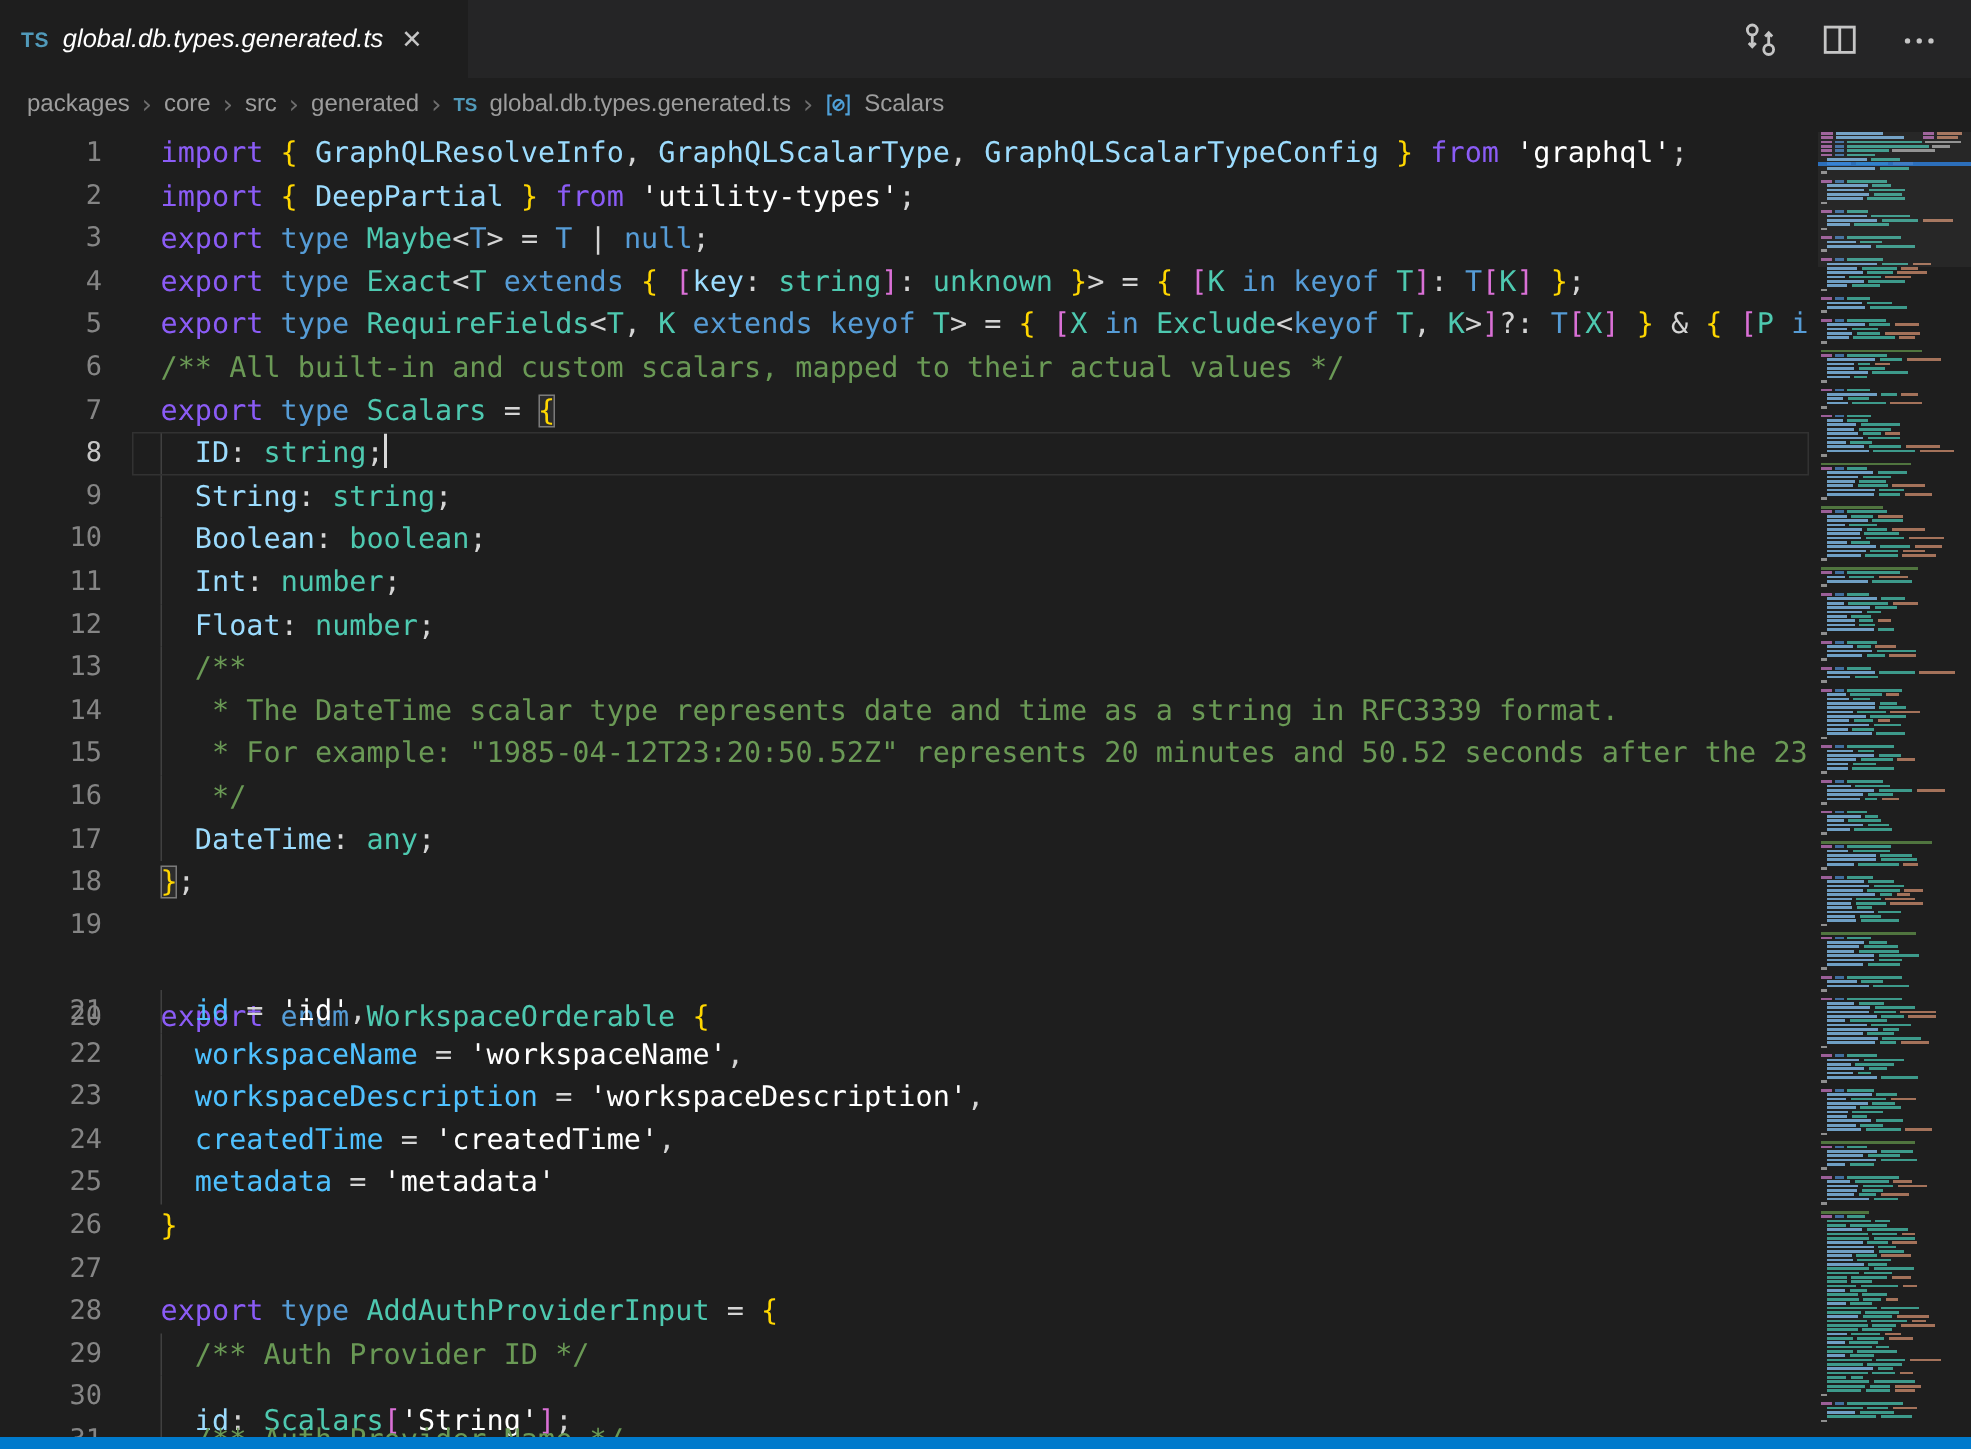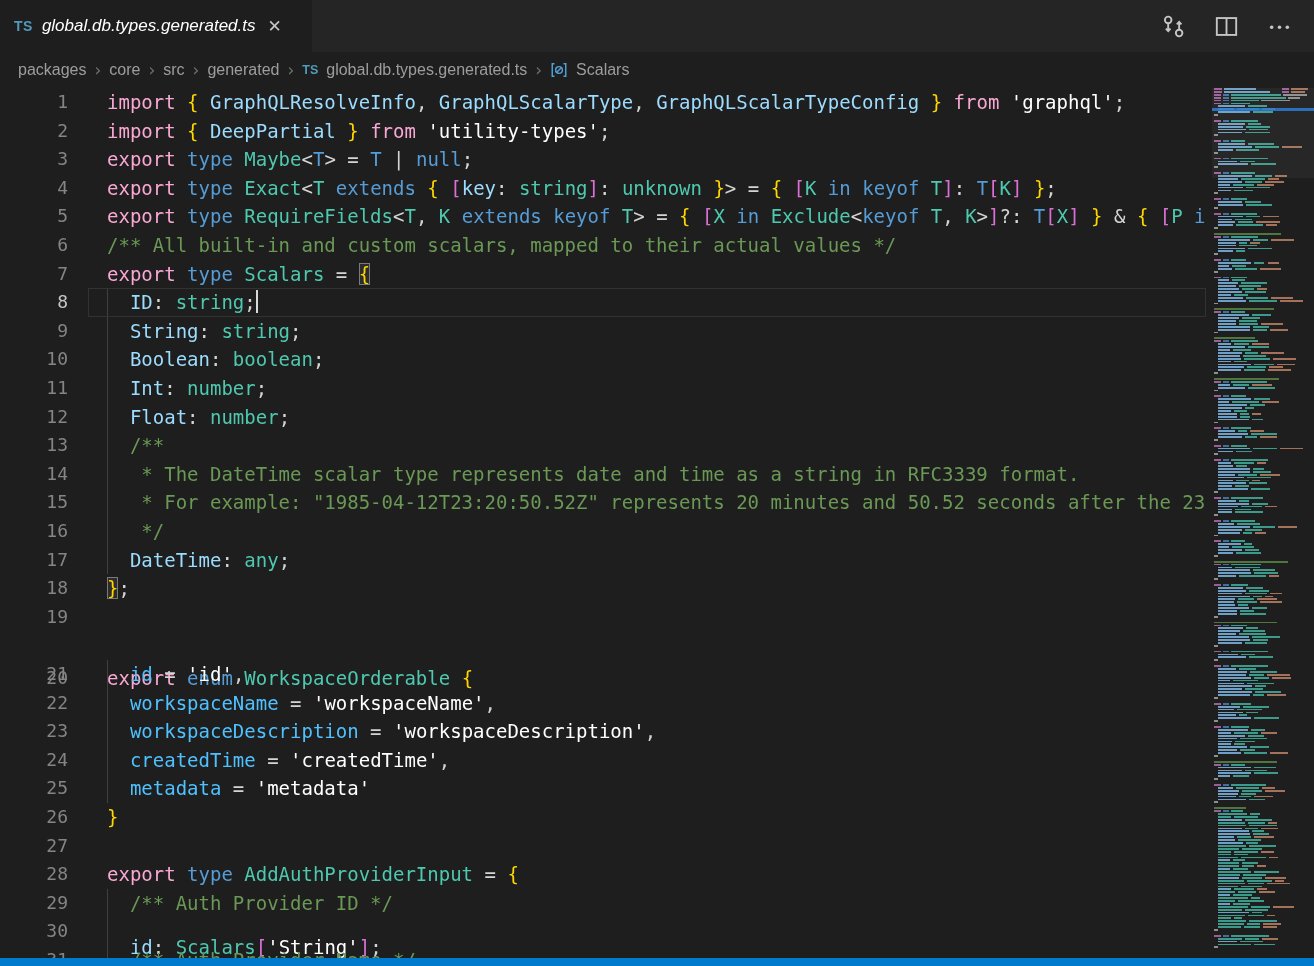--- a/index.html
+++ b/index.html
@@ -18,21 +18,21 @@
   .sep{color:#6e6e6e;font-size:17px;font-family:"DejaVu Sans",sans-serif}
   .crumb-ts{color:#519aba;font-weight:bold;font-size:12.5px}
   
   .editor{position:absolute;top:88px;left:0;width:1206px;height:870px;overflow:hidden}
   .row{position:absolute;left:0;width:100%;display:flex}
   .row.current::after{content:"";position:absolute;left:88px;right:0;top:0;bottom:0;border:1px solid #323232;pointer-events:none}
   .ln{width:68px;flex:none;text-align:right;color:#858585;font-family:"DejaVu Sans Mono",monospace;font-size:18px}
   .row.current .ln{color:#c6c6c6}
   .code{font-family:"DejaVu Sans Mono",monospace;font-size:19px;white-space:pre;padding-left:39px;position:relative}
   .guide{position:absolute;left:107px;top:0;bottom:0;width:1px;background:#404040}
-  .t-kw{color:#f9a8d4}.t-ctl{color:#569CD6}.t-type{color:#4EC9B0}.t-prop{color:#9CDCFE}
+  .t-kw{color:#8b5cf6}.t-ctl{color:#569CD6}.t-type{color:#4EC9B0}.t-prop{color:#9CDCFE}
   .t-enum{color:#4FC1FF}.t-str{color:#ffffff}.t-com{color:#6A9955}.t-pun{color:#D4D4D4}
   .t-b1{color:#FFD700}.t-b2{color:#DA70D6}
   .t-b1m{color:#FFD700;outline:1px solid #7a7a7a;outline-offset:-1px;background:rgba(120,120,120,.16)}
   .cursor{display:inline-block;width:2px;height:23px;background:#d9d9d9;vertical-align:-4px}
   
   .minimap{position:absolute;left:1212px;top:88px;width:102px;height:870px;background:#1e1e1e;cursor:pointer}
   
   .statusbar{position:absolute;left:0;top:958px;width:1314px;height:8px;background:#007ACC}
 </style>
 </head>

